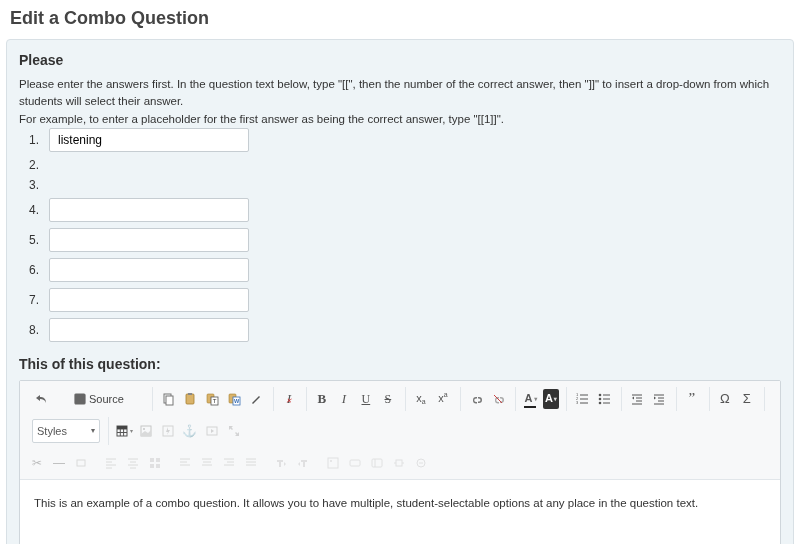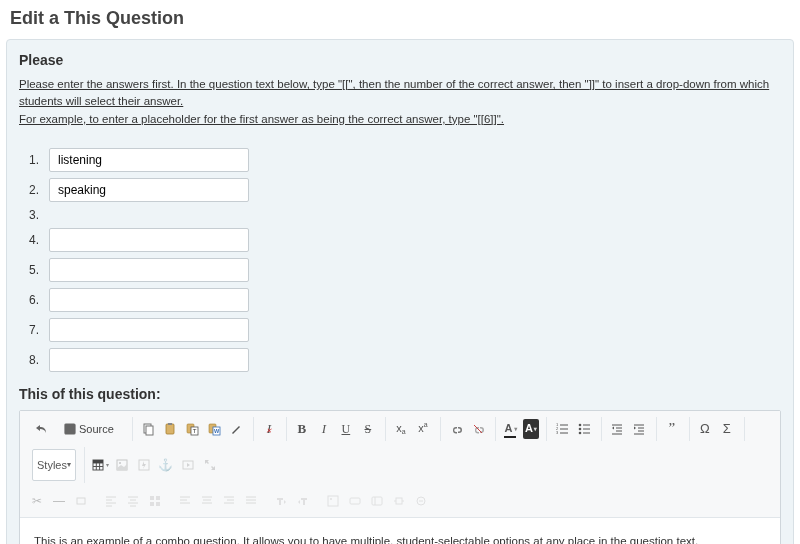--- a/index.html
+++ b/index.html
@@ -26,22 +26,21 @@
   .section-heading {
     font-size: 14px;
     font-weight: 700;
     color: #333;
     margin-bottom: 8px;
   }
   .help {
     font-size: 11.5px;
     color: #333;
     line-height: 1.5;
-    margin-bottom: 20px;
-    text-decoration: underline;
+    margin-bottom: 0;
   }
   .answers {
     margin-left: 2px;
     margin-bottom: 14px;
   }
   .ans-row {
     display: flex;
     align-items: center;
     margin-bottom: 6px;
   }
@@ -100,34 +99,35 @@
   .tb-btn svg { display: block; }
   .tb-btn.faded { opacity: 0.38; }
   .tb-sourcebtn {
     display: flex;
     align-items: center;
     gap: 3px;
     font-size: 11px;
     color: #444;
     height: 20px;
     padding: 0 4px;
-    margin: 0 8px;
+    margin: 0 18px;
     cursor: pointer;
   }
   .tb-styles {
     display: flex;
     align-items: center;
-    height: 32px;
+    height: 24px;
     border: 1px solid #cfd6db;
     border-radius: 2px;
     padding: 0 4px;
     font-size: 11px;
     color: #555;
     background: #fff;
     cursor: pointer;
+    gap: 24px;
     margin: 0 2px;
   }
   .tb-styles .caret {
     font-size: 8px;
     color: #666;
   }
   .row2 { width: 100%; }
   .editor-body {
     padding: 14px 14px 10px 14px;
     font-size: 11.5px;
@@ -149,38 +149,37 @@
   .sup::after {
     content: attr(data-suffix);
     font-size: 7px;
     position: relative;
     top: -4px;
   }
 </style>
 </head>
 <body>
 
-<div class="page-title">Edit a This Question</div>
+<div class="page-title">Edit a Combo Question</div>
 
 <div class="panel">
 
   <div class="section-heading">Please</div>
   <div class="help">
     <span>Please enter the answers first. In the question text below, type "[[", then the number of the correct answer, then "]]" to insert a drop-down from which students will select their answer.</span><br>
-    <span>For example, to enter a placeholder for the first answer as being the correct answer, type "[[6]]".</span>
+    <span>For example, to enter a placeholder for the first answer as being the correct answer, type "[[1]]".</span>
   </div>
 
   <div class="answers">
     <div class="ans-row">
       <div class="ans-num">1.</div>
       <input class="ans-input" value="listening" style="">
     </div>
     <div class="ans-row">
       <div class="ans-num">2.</div>
-      <input class="ans-input" value="speaking" style="">
     </div>
     <div class="ans-row">
       <div class="ans-num">3.</div>
     </div>
     <div class="ans-row">
       <div class="ans-num">4.</div>
       <input class="ans-input" value="" style="">
     </div>
     <div class="ans-row">
       <div class="ans-num">5.</div>

